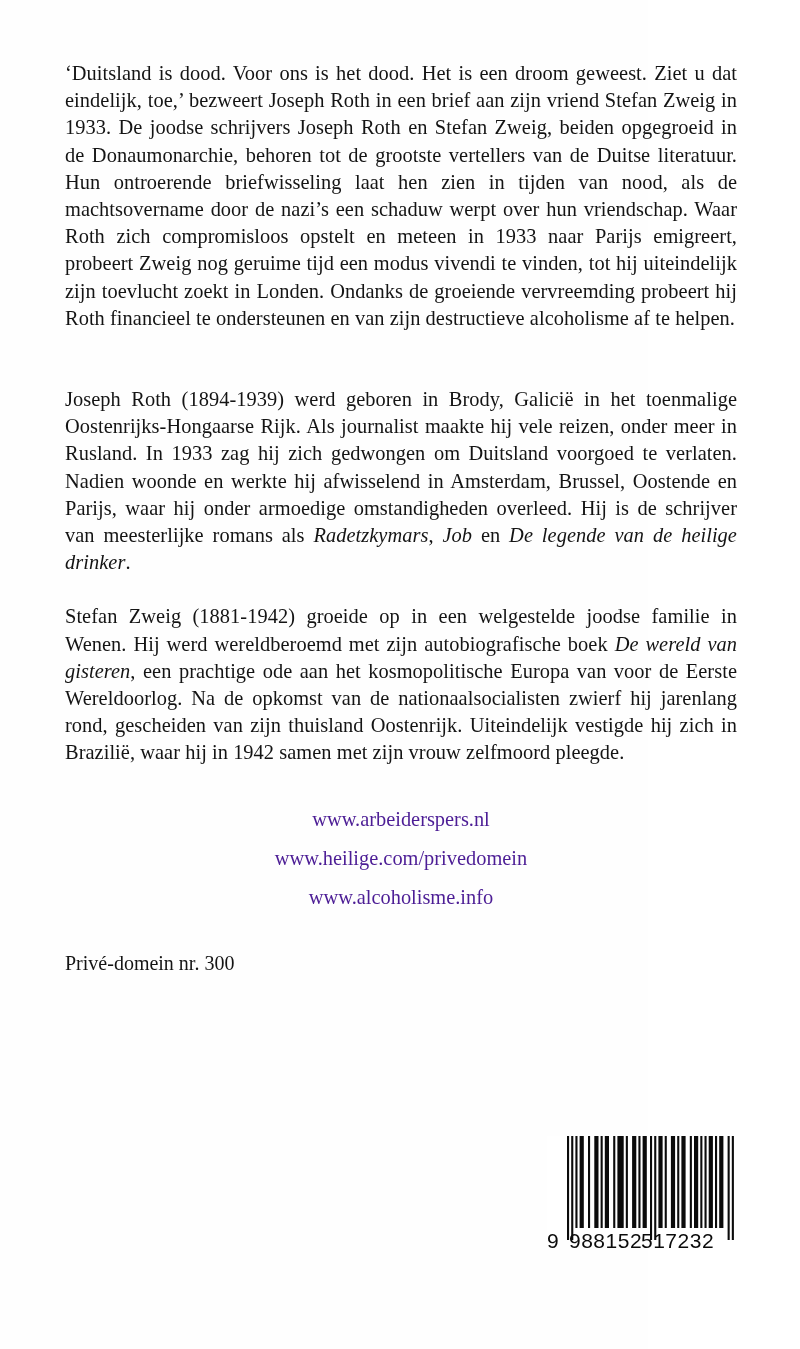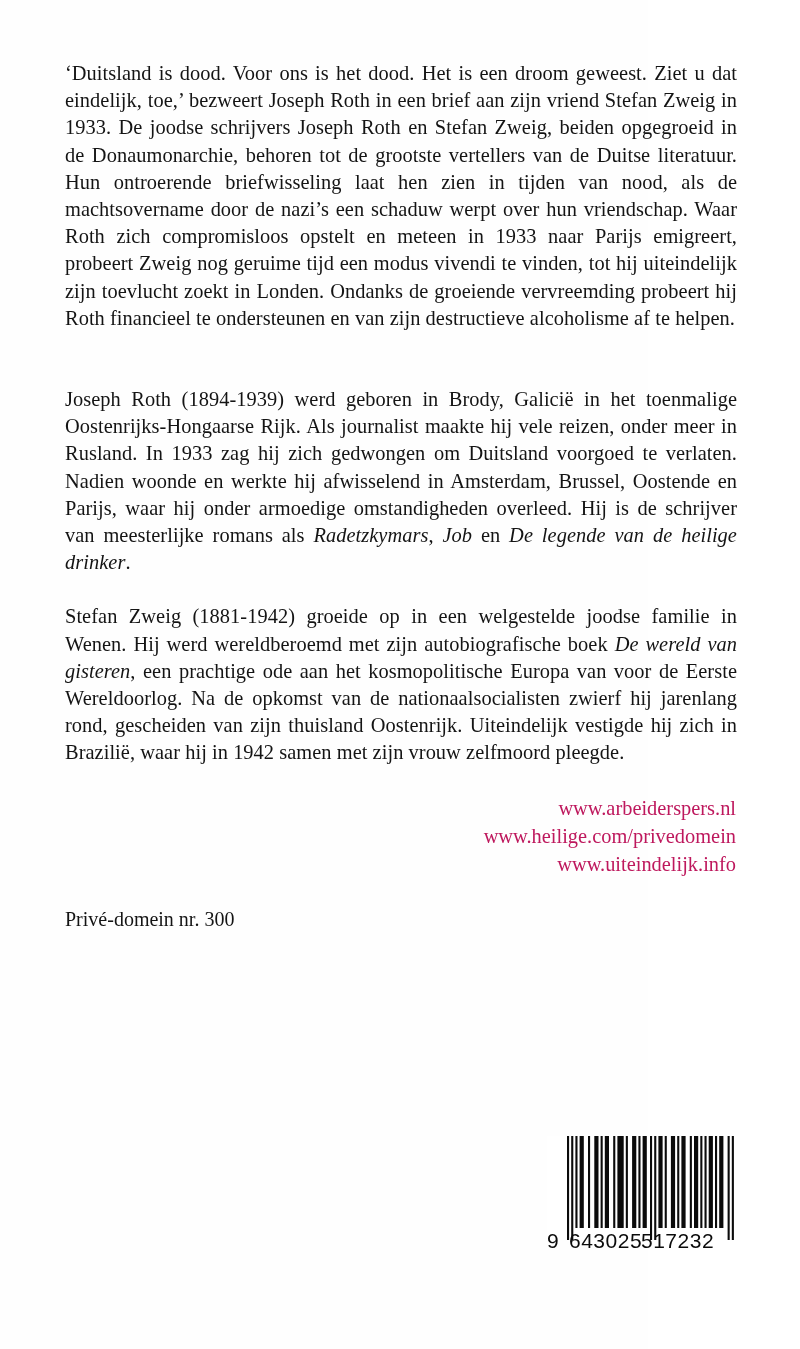--- a/index.html
+++ b/index.html
@@ -42,25 +42,25 @@
     color: #141414;
     letter-spacing: 0.05px;
   }
   .gap-para  { height: 27px; }
 
   .quote-block { margin: 0; }
 
   em, i { font-style: italic; }
 
   .links {
-    margin: 1px;
+    margin: 12px;
     font-size: 20.4px;
     line-height: 27.2px;
-    text-align: right;
-    color: #be185d;
+    text-align: center;
+    color: #4c1d95;
   }
 
   .series-line {
     margin: 0;
     font-size: 20px;
     line-height: 27.2px;
     text-align: left;
     color: #141414;
   }
 
@@ -111,21 +111,21 @@
     <p class="blurb"><span>Joseph Roth (1894-1939) werd geboren in Brody, Galicië in het toenmalige Oostenrijks-Hongaarse Rijk. Als journalist maakte hij vele reizen, onder meer in Rusland. In 1933 zag hij zich gedwongen om Duitsland voorgoed te verlaten. Nadien woonde en werkte hij afwisselend in Amsterdam, Brussel, Oostende en Parijs, waar hij onder armoedige omstandigheden overleed. Hij is de schrijver van meesterlijke romans als </span><em>Radetzkymars</em><span>, </span><em>Job</em><span> en </span><em>De legende van de heilige drinker</em><span>.</span></p>
 
     <div class="gap-para"></div>
 
     <p class="blurb"><span>Stefan Zweig (1881-1942) groeide op in een welgestelde joodse familie in Wenen. Hij werd wereldberoemd met zijn autobiografische boek </span><em>De wereld van gisteren</em><span>, een prachtige ode aan het kosmopolitische Europa van voor de Eerste Wereldoorlog. Na de opkomst van de nationaalsocialisten zwierf hij jarenlang rond, gescheiden van zijn thuisland Oostenrijk. Uiteindelijk vestigde hij zich in Brazilië, waar hij in 1942 samen met zijn vrouw zelfmoord pleegde.</span></p>
 
     <div class="gap-para"></div>
 
     <p class="links">www.arbeiderspers.nl</p>
     <p class="links">www.heilige.com/privedomein</p>
-    <p class="links">www.uiteindelijk.info</p>
+    <p class="links">www.alcoholisme.info</p>
 
     <div class="gap-para"></div>
 
     <p class="series-line">Privé-domein nr. 300</p>
 
   </div>
 
   <div class="barcode-wrap">
     <svg class="barcode-bars" viewBox="0 0 188 104" preserveAspectRatio="none">
       <rect x="0" y="0" width="188" height="104" fill="#ffffff"></rect>
@@ -162,18 +162,18 @@
         <rect x="161.7" y="0" width="4.2" height="92"></rect>
         <rect x="168" y="0" width="2.1" height="92"></rect>
         <rect x="172.2" y="0" width="4.2" height="92"></rect>
 
         <rect x="180.6" y="0" width="2.1" height="104"></rect>
         <rect x="184.8" y="0" width="2.1" height="104"></rect>
       </g>
     </svg>
     <div class="barcode-digits">
       <span class="bd-lead">9</span>
-      <span class="bd-left">643025</span>
+      <span class="bd-left">988152</span>
       <span class="bd-right">517232</span>
     </div>
   </div>
 
 </div>
 
 </body></html>

